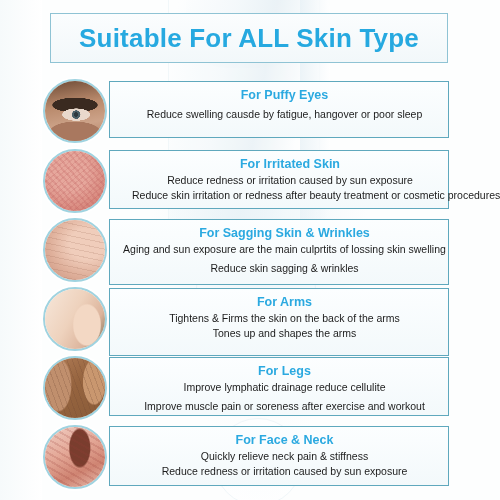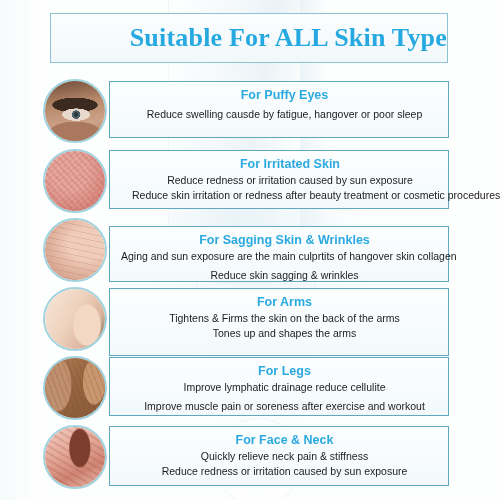--- a/index.html
+++ b/index.html
@@ -51,21 +51,21 @@
   .bg-left-wash{
     position:absolute;left:0;top:0;width:42px;height:500px;
     background:linear-gradient(90deg,#f6fafb,#ffffff);
   }
 
   
   .title-box{
     position:absolute;left:50px;top:13px;width:396px;height:48px;
     border:1px solid #8fc3d4;
     background:linear-gradient(180deg,#fbfdfe,#f2f8fa);
-    display:flex;align-items:center;justify-content:flex-end;font-family:Liberation Serif, serif;
+    display:flex;align-items:center;justify-content:center;
   }
   .title-text{
     color:#26a9e0;
     font-size:26px;
     font-weight:bold;
     letter-spacing:.2px;
     white-space:nowrap;
   }
 
   
@@ -180,23 +180,23 @@
       <div class="card-title">For Irritated Skin</div>
       <div class="card-line">Reduce redness or irritation caused by sun exposure</div>
       <div class="card-line">Reduce skin irritation or redness after beauty treatment or cosmetic proceduress</div>
     </div>
   </div>
 
   <div class="row">
     <div class="thumb" style="top:218px;">
       <div class="img ph-sagging"></div>
     </div>
-    <div class="card" style="left:109px;top:226px;width:340px;height:56px;">
+    <div class="card" style="left:109px;top:219px;width:340px;height:66px;">
       <div class="card-title">For Sagging Skin &amp; Wrinkles</div>
-      <div class="card-line">Aging and sun exposure are the main culprtits of hangover skin collagen</div>
+      <div class="card-line">Aging and sun exposure are the main culprtits of lossing skin swelling</div>
       <div class="card-line spaced">Reduce skin sagging &amp; wrinkles</div>
     </div>
   </div>
 
   <div class="row">
     <div class="thumb" style="top:287px;">
       <div class="img ph-arms"></div>
     </div>
     <div class="card" style="left:109px;top:288px;width:340px;height:68px;">
       <div class="card-title">For Arms</div>

